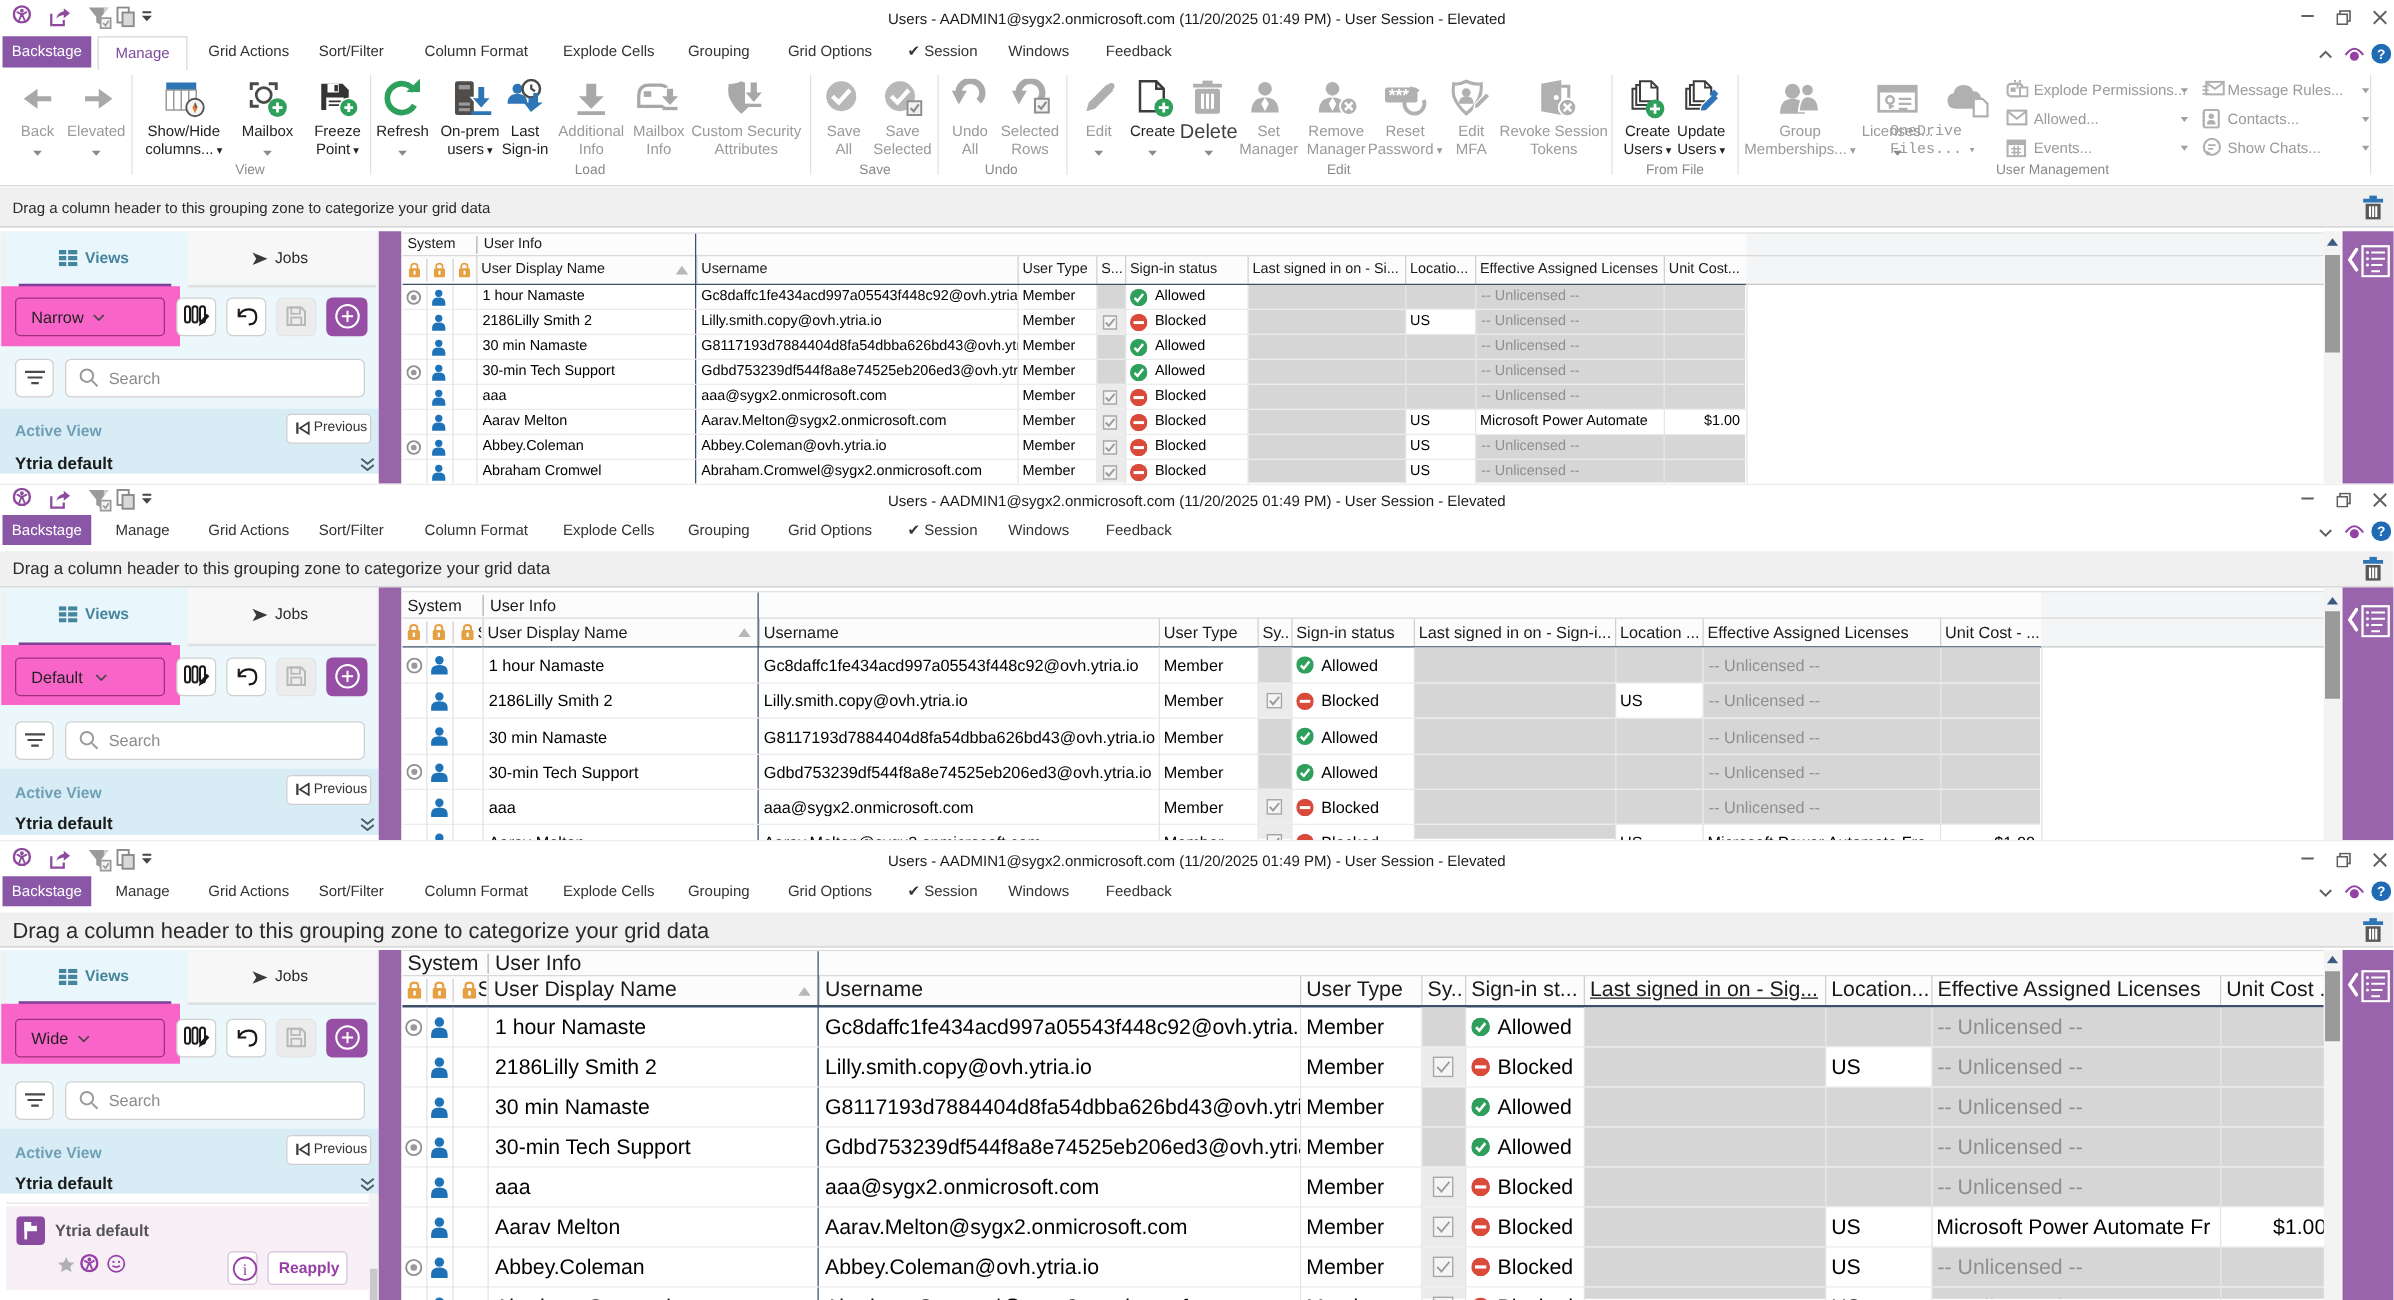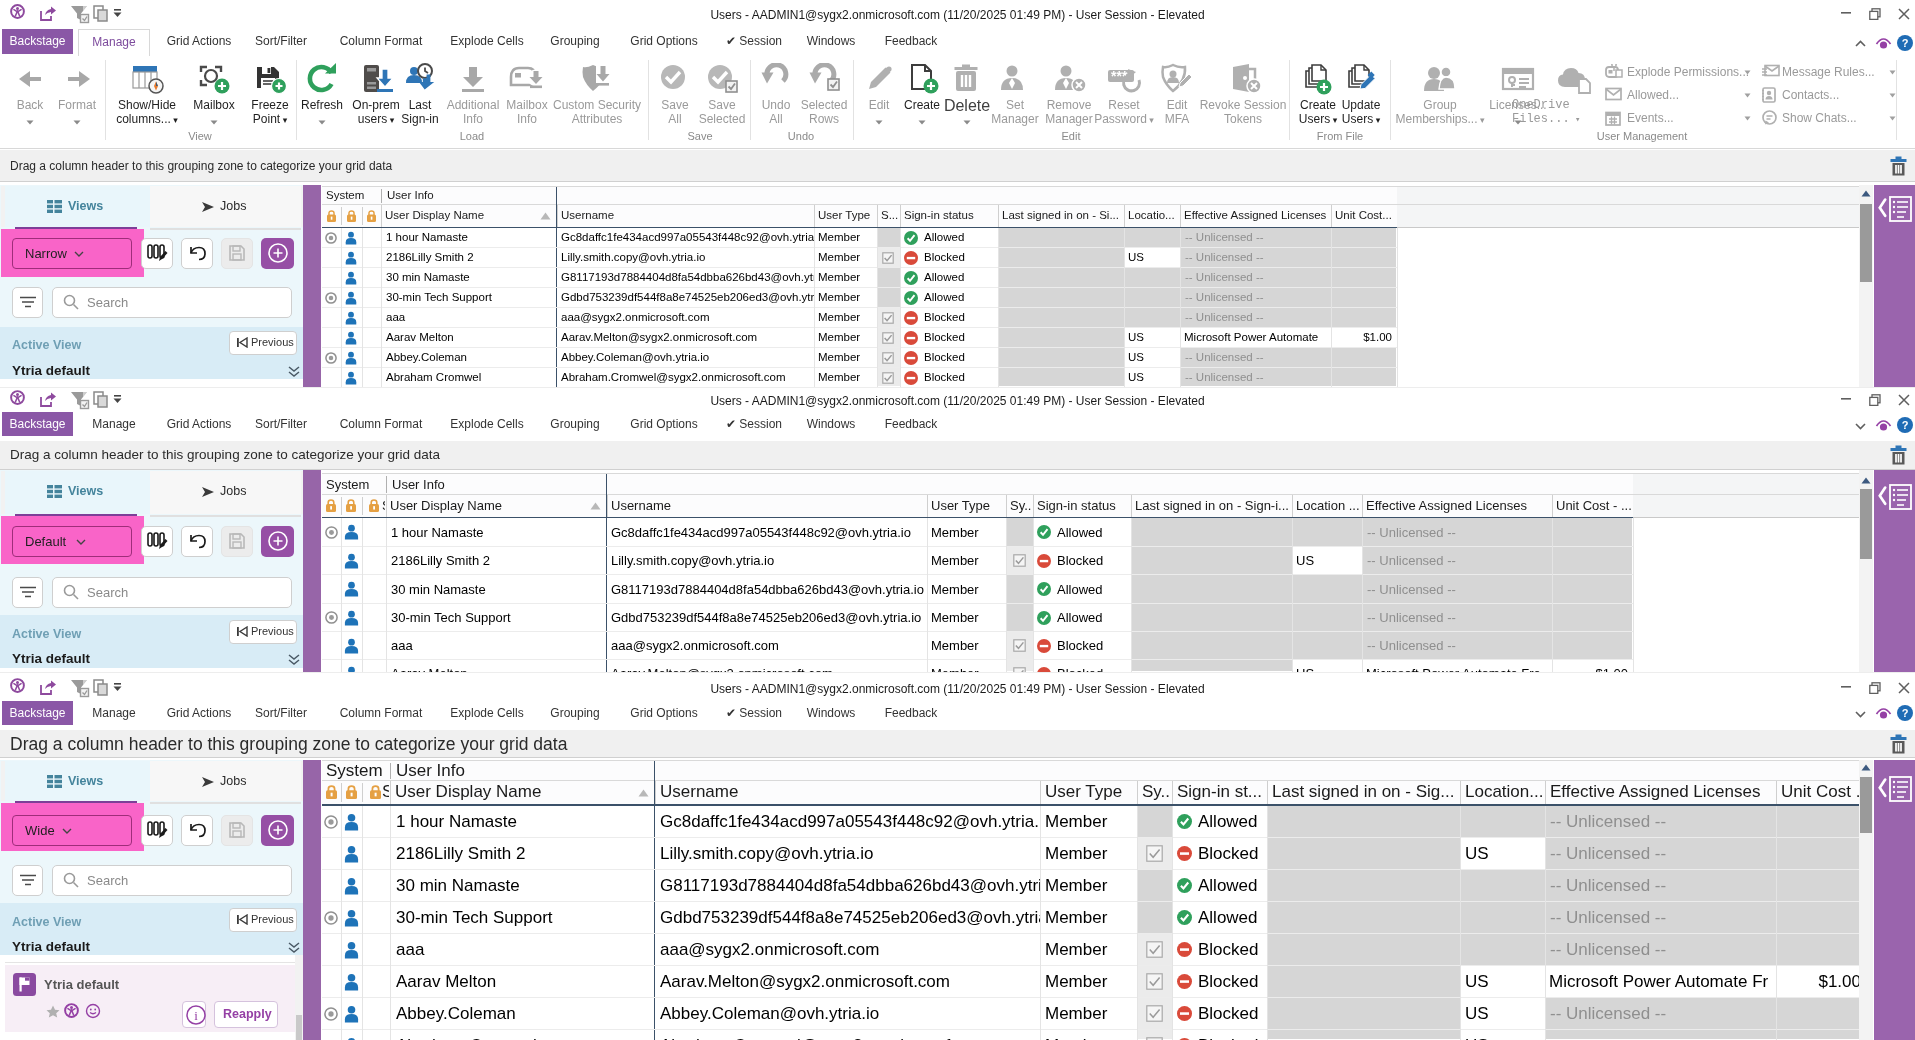--- a/index.html
+++ b/index.html
@@ -105,21 +105,21 @@
         <path d="M0.5 0.5 L7.5 0.5 L4.0 4.5 Z" fill="#8a8a8a"></path>
       </svg>
     </div>
     <div style="position:absolute;left:62px;top:63px;">
       <svg width="30" height="32" viewBox="0 0 30 32">
         <g transform="translate(32,0) scale(-1,1)">
           <path d="M26 14 L15 14 L15 8 L4 16 L15 24 L15 18 L26 18 Z" fill="#a8a8a8"></path>
         </g>
       </svg>
     </div>
-    <div style="position:absolute;left:15px;top:99px;width:124px;text-align:center;font-size:12px;line-height:13.5px;color:#9a9a9a;">Format</div>
+    <div style="position:absolute;left:15px;top:99px;width:124px;text-align:center;font-size:12px;line-height:13.5px;color:#9a9a9a;">Elevated</div>
     <div style="position:absolute;left:73px;top:120px;">
       <svg width="8" height="5" viewBox="0 0 8 5">
         <path d="M0.5 0.5 L7.5 0.5 L4.0 4.5 Z" fill="#8a8a8a"></path>
       </svg>
     </div>
     <div style="position:absolute;left:130px;top:63px;">
       <svg width="34" height="32" viewBox="0 0 34 32">
         <rect x="3" y="3" width="24" height="6" fill="#2e75b6"></rect>
         <rect x="3" y="9" width="24" height="16" fill="#fff" stroke="#9a9a9a" stroke-width="1.2"></rect>
         <path d="M9 9 L9 25 M15 9 L15 25 M21 9 L21 25" stroke="#9a9a9a" stroke-width="1.2"></path>
@@ -1596,21 +1596,21 @@
     <div style="position:absolute;left:395px;top:782px;width:258px;overflow:hidden;white-space:nowrap;font-size:17px;color:#1a1a1a;">User Display Name</div>
     <div style="position:absolute;left:655px;top:781px;width:1px;height:23px;background:#cfcfcf;"></div>
     <div style="position:absolute;left:660px;top:782px;width:378px;overflow:hidden;white-space:nowrap;font-size:17px;color:#1a1a1a;">Username</div>
     <div style="position:absolute;left:1040px;top:781px;width:1px;height:23px;background:#cfcfcf;"></div>
     <div style="position:absolute;left:1045px;top:782px;width:90px;overflow:hidden;white-space:nowrap;font-size:17px;color:#1a1a1a;">User Type</div>
     <div style="position:absolute;left:1137px;top:781px;width:1px;height:23px;background:#cfcfcf;"></div>
     <div style="position:absolute;left:1142px;top:782px;width:28px;overflow:hidden;white-space:nowrap;font-size:17px;color:#1a1a1a;">Sy...</div>
     <div style="position:absolute;left:1172px;top:781px;width:1px;height:23px;background:#cfcfcf;"></div>
     <div style="position:absolute;left:1177px;top:782px;width:88px;overflow:hidden;white-space:nowrap;font-size:17px;color:#1a1a1a;">Sign-in st...</div>
     <div style="position:absolute;left:1267px;top:781px;width:1px;height:23px;background:#cfcfcf;"></div>
-    <div style="position:absolute;left:1272px;top:782px;width:186px;overflow:hidden;white-space:nowrap;font-size:17px;color:#1a1a1a;">Last signed in on - Sig...</div>
+    <div style="position:absolute;left:1272px;top:782px;width:186px;overflow:hidden;white-space:nowrap;font-size:17px;color:#1a1a1a;text-decoration:underline;">Last signed in on - Sig...</div>
     <div style="position:absolute;left:1460px;top:781px;width:1px;height:23px;background:#cfcfcf;"></div>
     <div style="position:absolute;left:1465px;top:782px;width:78px;overflow:hidden;white-space:nowrap;font-size:17px;color:#1a1a1a;">Location...</div>
     <div style="position:absolute;left:1545px;top:781px;width:1px;height:23px;background:#cfcfcf;"></div>
     <div style="position:absolute;left:1550px;top:782px;width:224px;overflow:hidden;white-space:nowrap;font-size:17px;color:#1a1a1a;">Effective Assigned Licenses</div>
     <div style="position:absolute;left:1776px;top:781px;width:1px;height:23px;background:#cfcfcf;"></div>
     <div style="position:absolute;left:1781px;top:782px;width:79px;overflow:hidden;white-space:nowrap;font-size:17px;color:#1a1a1a;">Unit Cost ...</div>
     <div style="position:absolute;left:638px;top:789px;">
       <svg width="11" height="8" viewBox="0 0 11 8">
         <path d="M5.5 0.5 L10.5 7.5 L0.5 7.5 Z" fill="#b8b8b8"></path>
       </svg>

